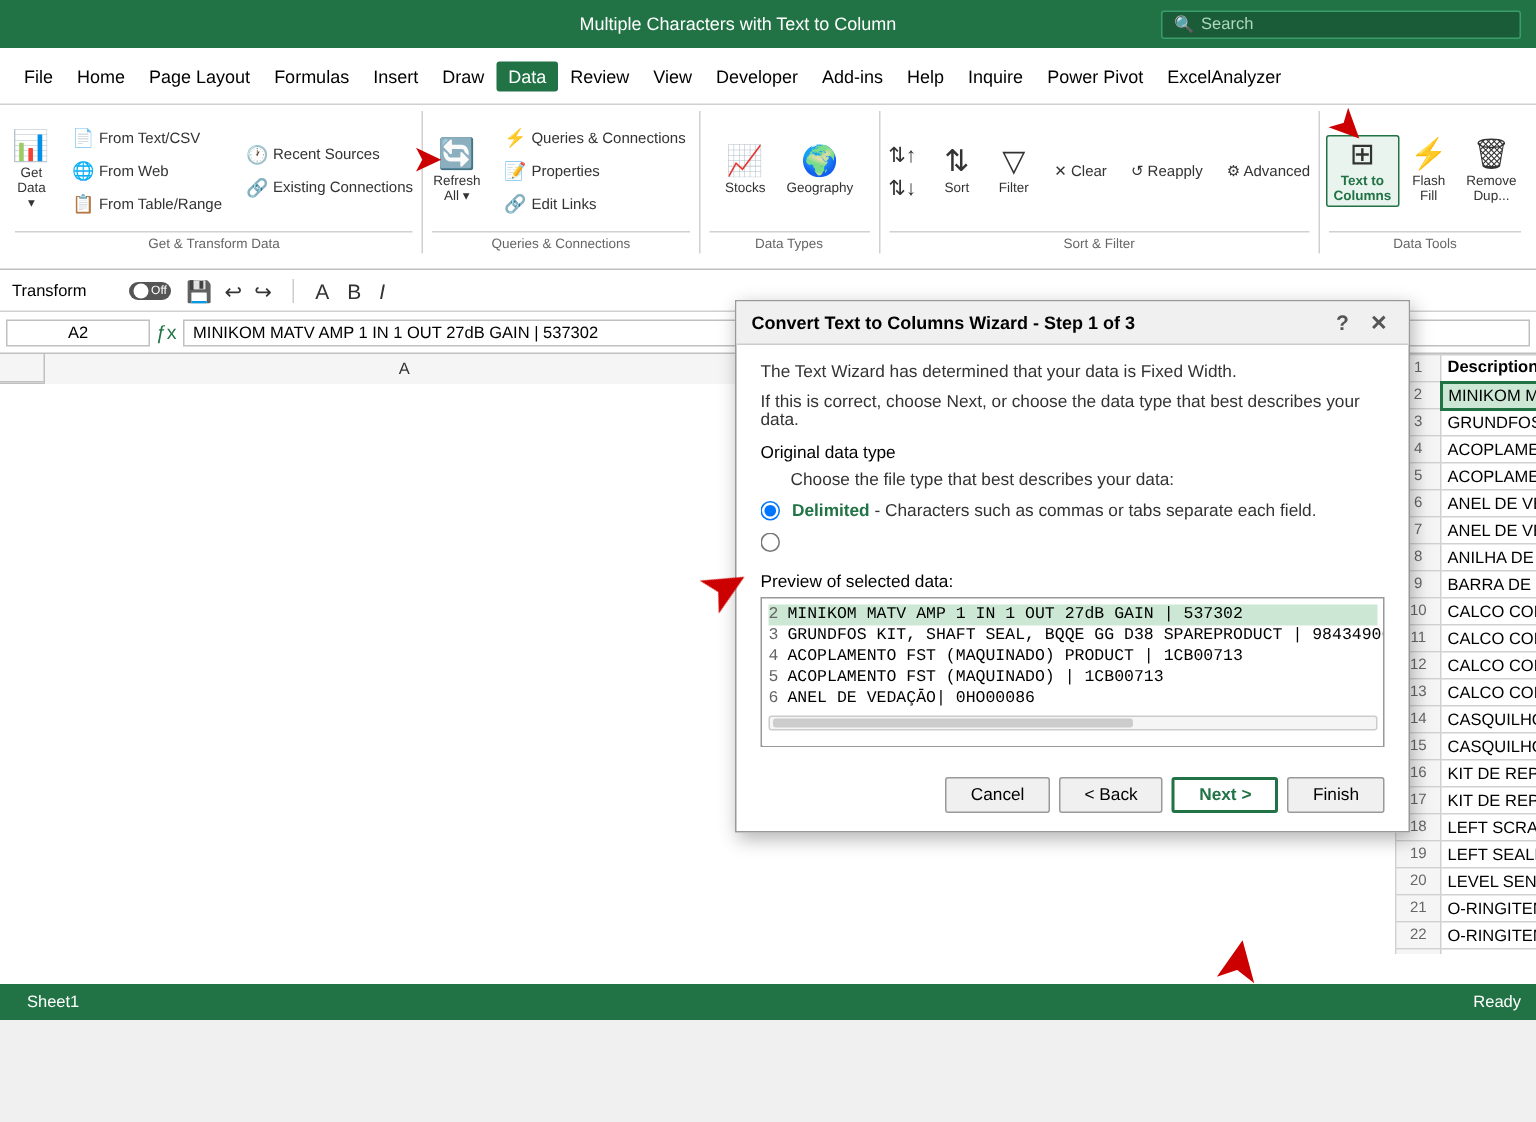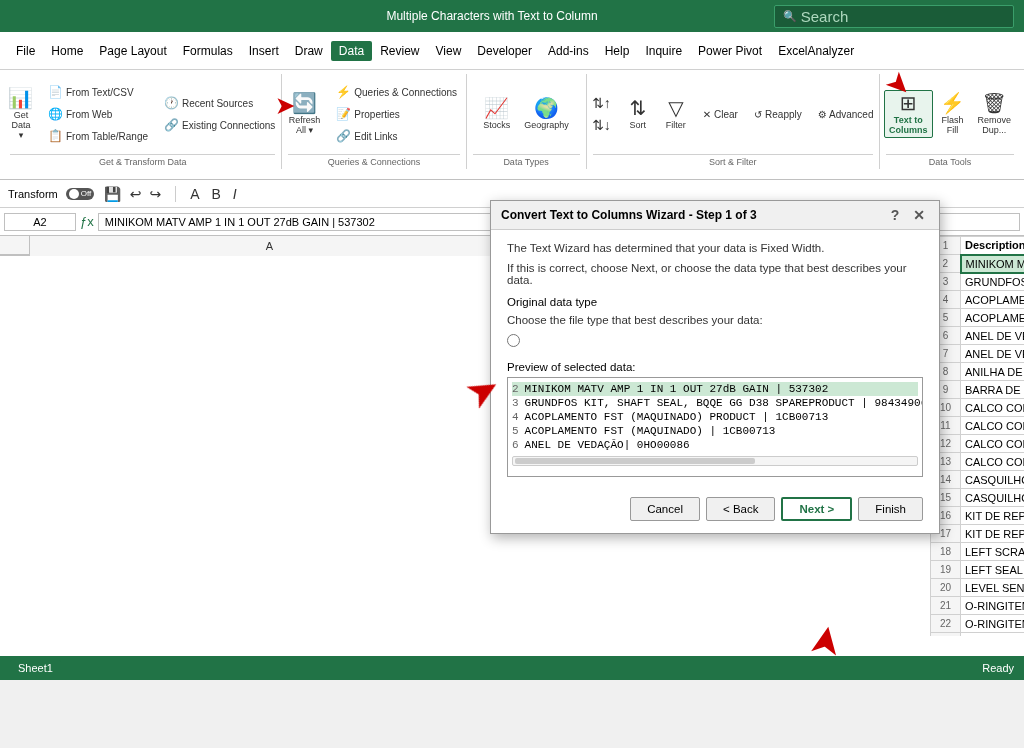--- a/index.html
+++ b/index.html
@@ -26,21 +26,21 @@
       width: 240px;
       color: white;
       font-size: 11px;
     }
     #search-box input {
       background: transparent;
       border: none;
       outline: none;
       color: white;
       width: 200px;
-      font-size: 15px;
+      font-size: 11px;
     }
     #search-box input::placeholder { color: #aed8be; }
 
     
     #menu-bar {
       background: white;
       height: 38px;
       display: flex;
       align-items: center;
       padding: 0 8px;
@@ -124,21 +124,21 @@
     #formula-bar {
       background: white;
       height: 28px;
       display: flex;
       align-items: center;
       border-bottom: 1px solid #c0c0c0;
       padding: 0 4px;
       gap: 4px;
     }
     #cell-ref {
-      width: 72px;
+      width: 96px;
       border: 1px solid #c0c0c0;
       padding: 2px 4px;
       font-size: 11px;
       text-align: center;
     }
     #formula-content {
       flex: 1;
       border: 1px solid #c0c0c0;
       padding: 2px 6px;
       font-size: 11px;
@@ -251,21 +251,21 @@
     #dialog-title-icons { display: flex; gap: 6px; }
     .dialog-icon-btn {
       cursor: pointer;
       font-size: 14px;
       padding: 0 4px;
       color: #555;
     }
     #dialog-body { padding: 12px 16px; font-size: 11.5px; }
     .dialog-intro { margin-bottom: 8px; color: #333; }
     .dialog-section-title { font-weight: 400; margin: 10px 0 6px 0; }
-    .dialog-sub { margin-bottom: 8px; color: #333; }
+    .dialog-sub { margin-bottom: 8px; color: #333; margin-left: 20px; }
     .radio-option {
       display: flex;
       align-items: center;
       margin-bottom: 8px;
       gap: 8px;
       font-size: 11.5px;
     }
     .radio-option input[type=radio] { cursor: pointer; }
     .radio-label-bold { font-weight: 600; color: #217346; }
     .radio-desc { color: #333; }
@@ -316,20 +316,21 @@
     .toggle-switch {
       display: inline-flex;
       align-items: center;
       background: #555;
       border-radius: 8px;
       padding: 1px 3px;
       gap: 2px;
       cursor: pointer;
       font-size: 9px;
       color: white;
+      margin-left: 20px;
     }
     .toggle-knob {
       width: 10px; height: 10px;
       background: white;
       border-radius: 50%;
     }
     .undo-redo { display: flex; gap: 4px; align-items: center; }
     .icon-btn { font-size: 14px; cursor: pointer; padding: 2px; color: #333; }
   </style>
 </head>
@@ -651,20 +652,27 @@
       </div>
     </div>
     <div id="dialog-body">
       <div class="dialog-intro">The Text Wizard has determined that your data is Fixed Width.</div>
       <div class="dialog-intro">If this is correct, choose Next, or choose the data type that best describes your data.</div>
 
       <div class="dialog-section-title">Original data type</div>
       <div class="dialog-sub">Choose the file type that best describes your data:</div>
 
       <div class="radio-option">
+        <input type="radio" name="filetype" id="opt-delimited" checked="" style="">
+        <label for="opt-delimited">
+          <span class="radio-label-bold">Delimited</span>
+          <span class="radio-desc"> - Characters such as commas or tabs separate each field.</span>
+        </label>
+      </div>
+      <div class="radio-option">
         <input type="radio" name="filetype" id="opt-fixed" style="">
       </div>
 
       <div class="preview-section">
         <div class="preview-label">Preview of selected data:</div>
         <div class="preview-box">
           <div class="preview-line selected-line"><span style="color:#666; margin-right:6px;">2</span>MINIKOM MATV AMP 1 IN 1 OUT 27dB GAIN | 537302</div>
           <div class="preview-line"><span style="color:#666; margin-right:6px;">3</span>GRUNDFOS KIT, SHAFT SEAL, BQQE GG D38 SPAREPRODUCT | 98434906</div>
           <div class="preview-line"><span style="color:#666; margin-right:6px;">4</span>ACOPLAMENTO FST (MAQUINADO) PRODUCT | 1CB00713</div>
           <div class="preview-line"><span style="color:#666; margin-right:6px;">5</span>ACOPLAMENTO FST (MAQUINADO) | 1CB00713</div>

